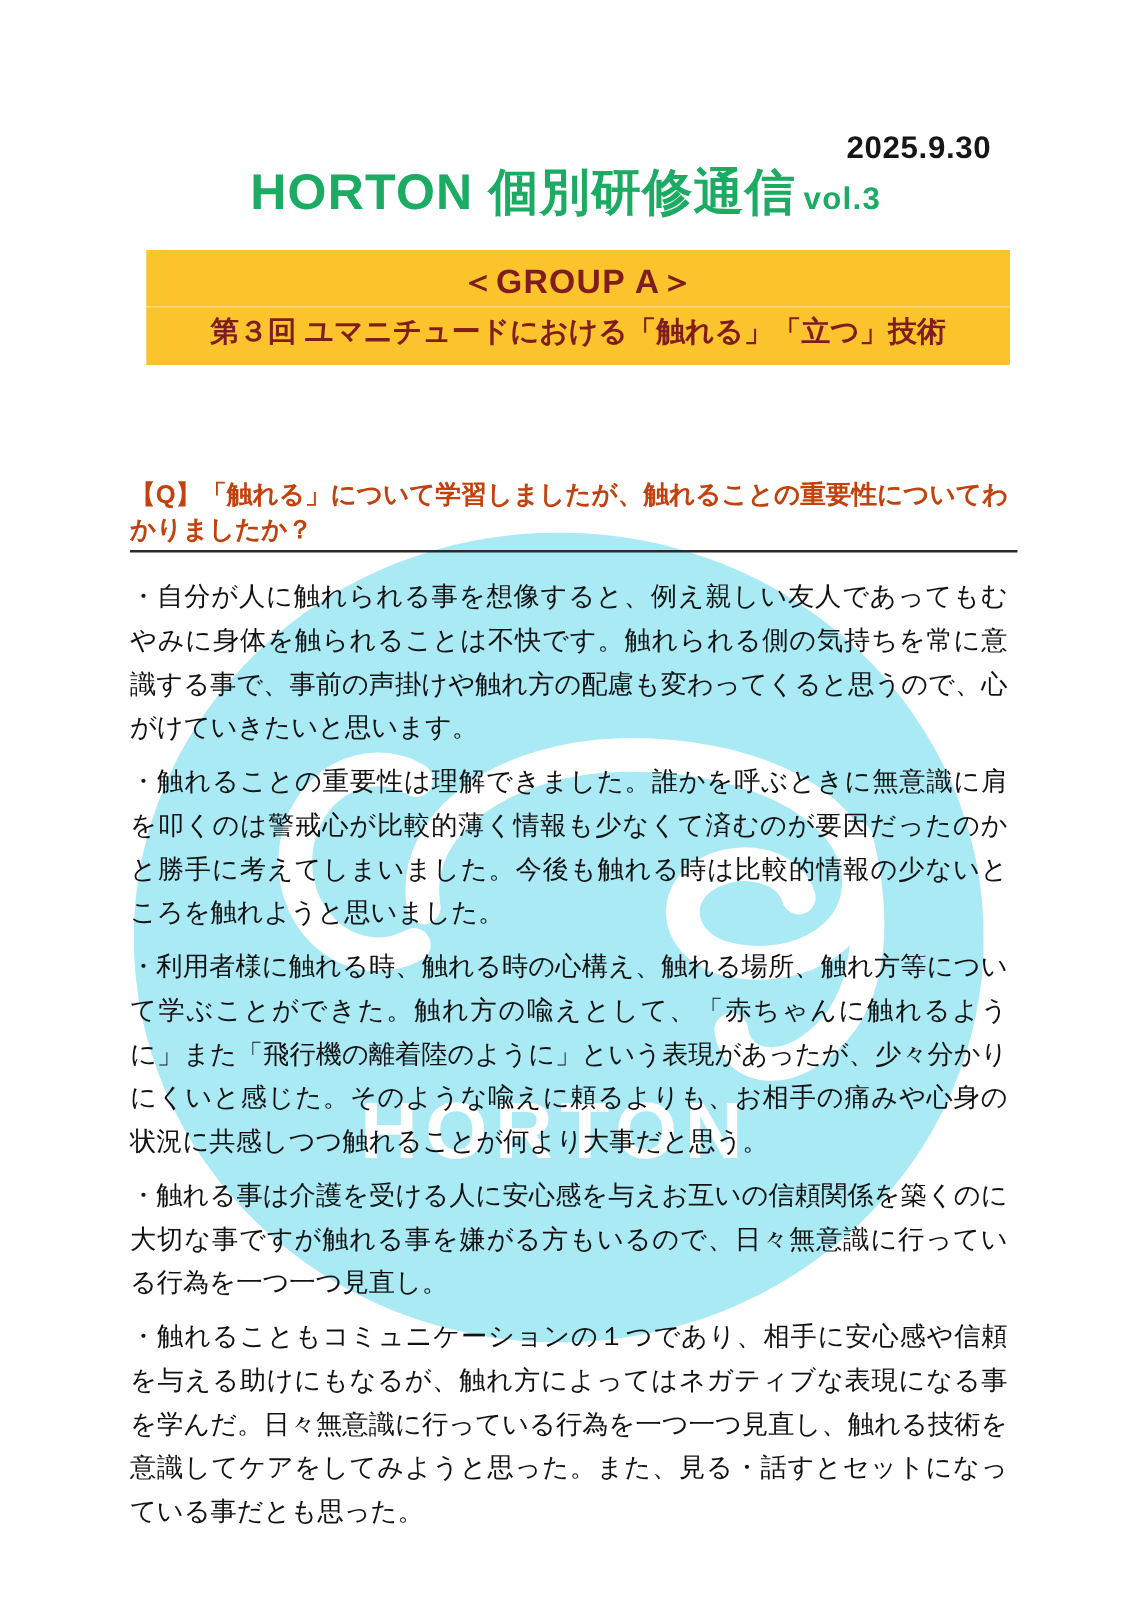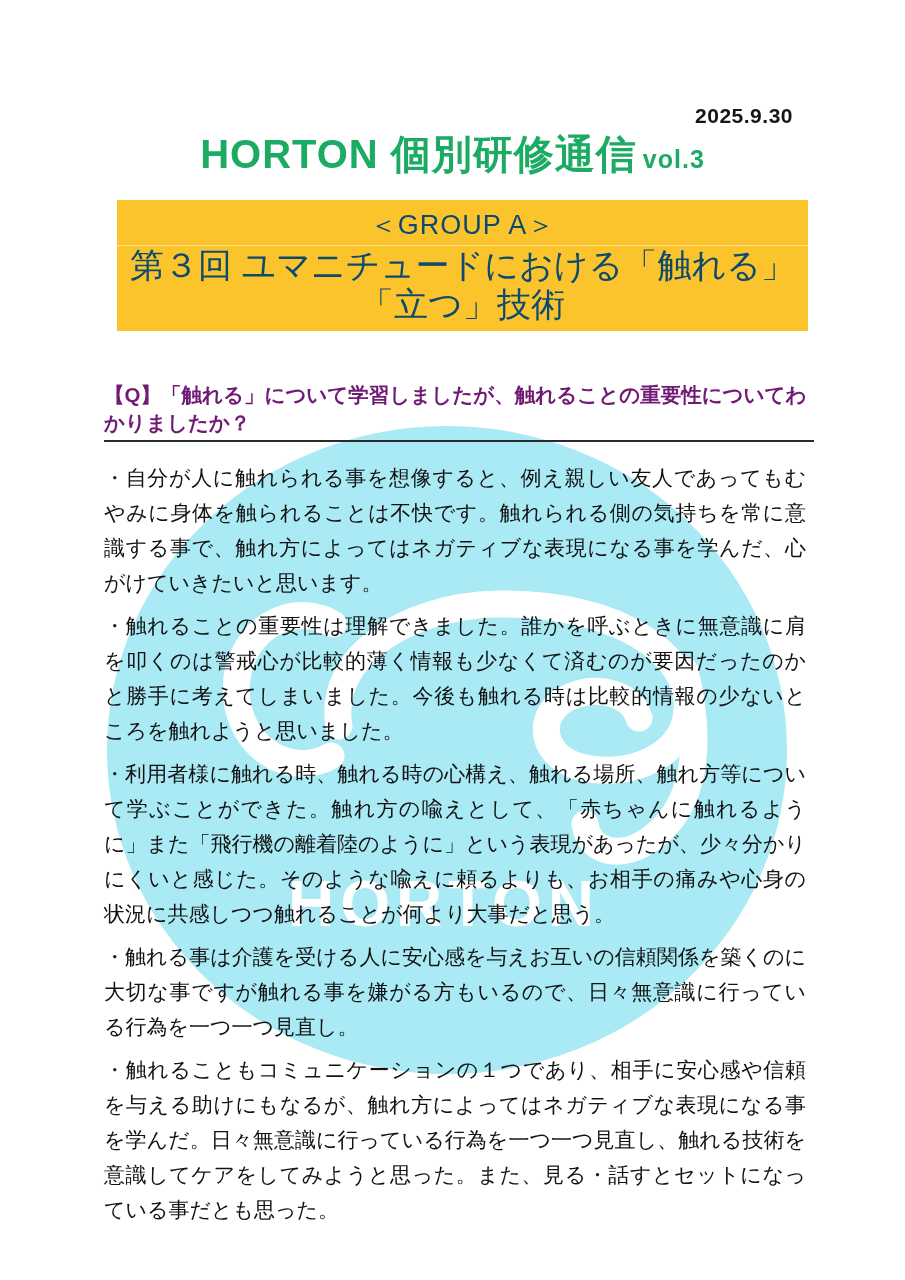--- a/index.html
+++ b/index.html
@@ -18,21 +18,21 @@
     left:107px;top:426px;
     width:680px;height:648px;
     z-index:0;
     pointer-events:none;
   }
   
   .content{position:absolute;inset:0;z-index:1;}
   .date{
     position:absolute;
     top:104px;right:112px;
-    font-size:21px;
+    font-size:25px;
     font-weight:700;
     letter-spacing:.5px;
     color:#161616;
   }
   .title{
     position:absolute;
     top:130px;left:0;
     width:100%;
     margin:0;
     text-align:center;
@@ -50,34 +50,34 @@
   .banner{
     position:absolute;
     left:117px;top:200px;
     width:691px;
     background:#FBC42D;
     text-align:center;
     padding:6px 0 7px 0;
     box-sizing:border-box;
   }
   .banner-line{
-    font-weight:400;
-    color:#0c4a6e;
+    font-weight:700;
+    color:#7f1d1d;
     line-height:39px;
   }
   .banner-line.l1{font-size:27px;letter-spacing:1px;}
   .banner-line.l2{font-size:26px;border-top:1px solid rgba(255,255,255,.45);}
-  .banner-line.l3{font-size:34px;border-top:1px solid rgba(255,255,255,.45);}
+  .banner-line.l3{font-size:23px;border-top:1px solid rgba(255,255,255,.45);}
   .question{
     position:absolute;
     left:104px;top:381px;
     max-width:710px;
     font-size:20.5px;
     font-weight:700;
-    color:#701a75;
+    color:#c2410c;
     border-bottom:2px solid #2a2a2a;
     padding-bottom:3px;
     display:inline-block;
   }
   .answers{
     position:absolute;
     left:104px;top:460px;
     width:702px;
     font-size:21px;
     line-height:35px;
@@ -113,21 +113,21 @@
     <h1 class="title"><span>HORTON 個別研修通信</span><span class="vol">vol.3</span></h1>
 
     <div class="banner">
       <div class="banner-line l1">＜GROUP A＞</div>
       <div class="banner-line l3">第３回 ユマニチュードにおける「触れる」「立つ」技術</div>
     </div>
 
     <div class="question">【Q】「触れる」について学習しましたが、触れることの重要性についてわかりましたか？</div>
 
     <div class="answers">
-      <p>・自分が人に触れられる事を想像すると、例え親しい友人であってもむやみに身体を触られることは不快です。触れられる側の気持ちを常に意識する事で、触れ方によってはネガティブな表現になる事を学んだ、心がけていきたいと思います。</p>
+      <p>・自分が人に触れられる事を想像すると、例え親しい友人であってもむやみに身体を触られることは不快です。触れられる側の気持ちを常に意識する事で、事前の声掛けや触れ方の配慮も変わってくると思うので、心がけていきたいと思います。</p>
       <p>・触れることの重要性は理解できました。誰かを呼ぶときに無意識に肩を叩くのは警戒心が比較的薄く情報も少なくて済むのが要因だったのかと勝手に考えてしまいました。今後も触れる時は比較的情報の少ないところを触れようと思いました。</p>
       <p>・利用者様に触れる時、触れる時の心構え、触れる場所、触れ方等について学ぶことができた。触れ方の喩えとして、「赤ちゃんに触れるように」また「飛行機の離着陸のように」という表現があったが、少々分かりにくいと感じた。そのような喩えに頼るよりも、お相手の痛みや心身の状況に共感しつつ触れることが何より大事だと思う。</p>
       <p>・触れる事は介護を受ける人に安心感を与えお互いの信頼関係を築くのに大切な事ですが触れる事を嫌がる方もいるので、日々無意識に行っている行為を一つ一つ見直し。</p>
       <p>・触れることもコミュニケーションの１つであり、相手に安心感や信頼を与える助けにもなるが、触れ方によってはネガティブな表現になる事を学んだ。日々無意識に行っている行為を一つ一つ見直し、触れる技術を意識してケアをしてみようと思った。また、見る・話すとセットになっている事だとも思った。</p>
     </div>
 
   </div>
 </div>
 
 </body></html>

